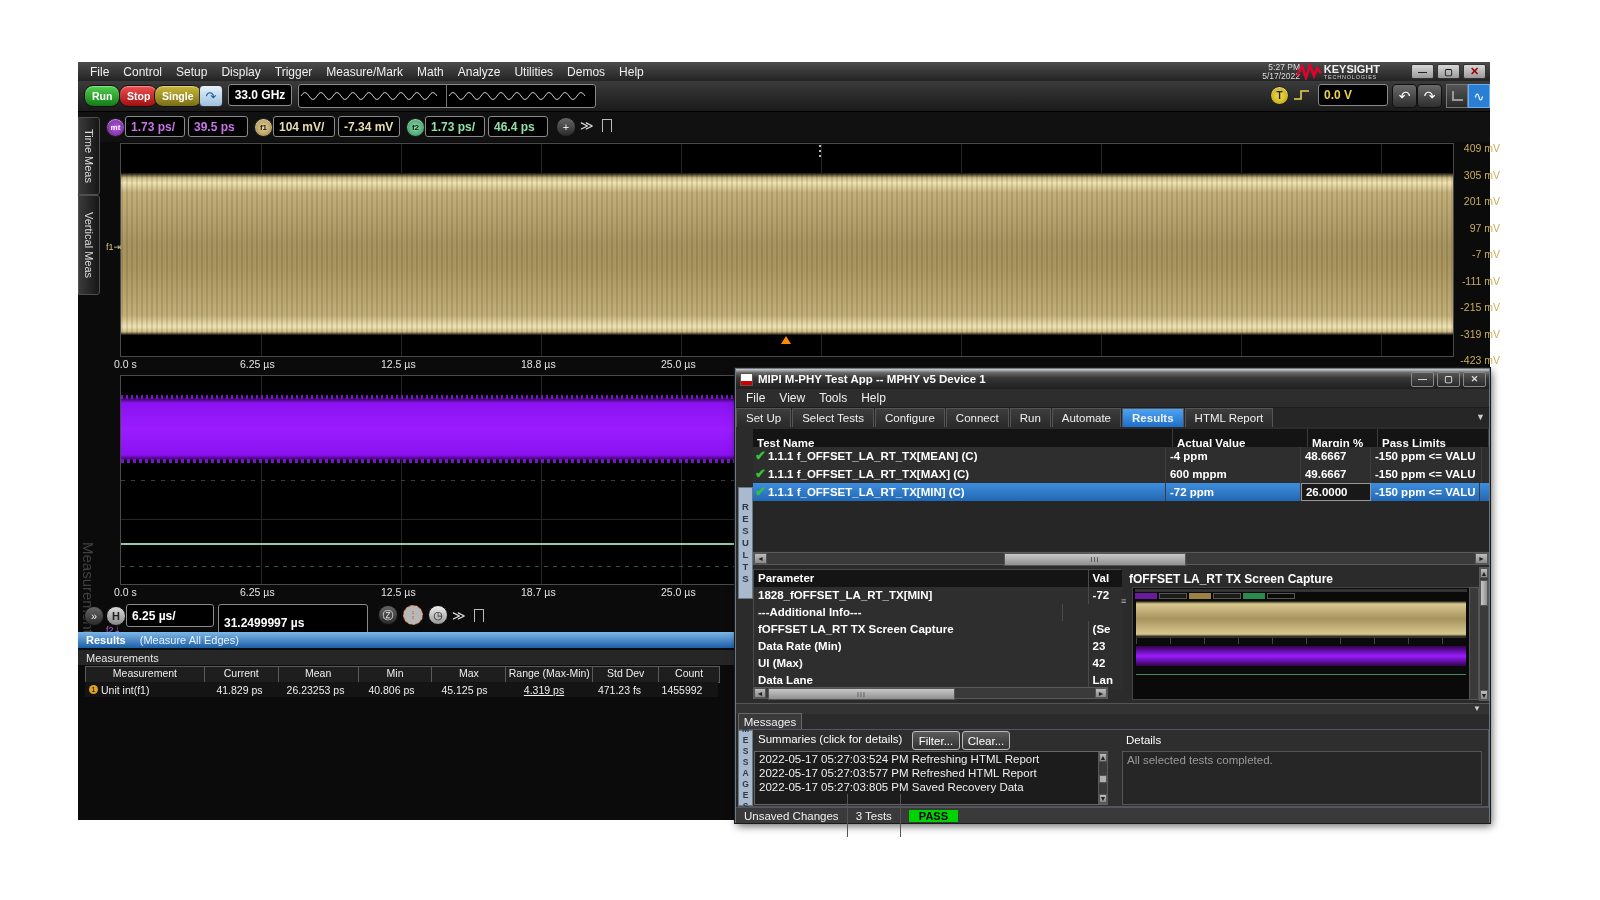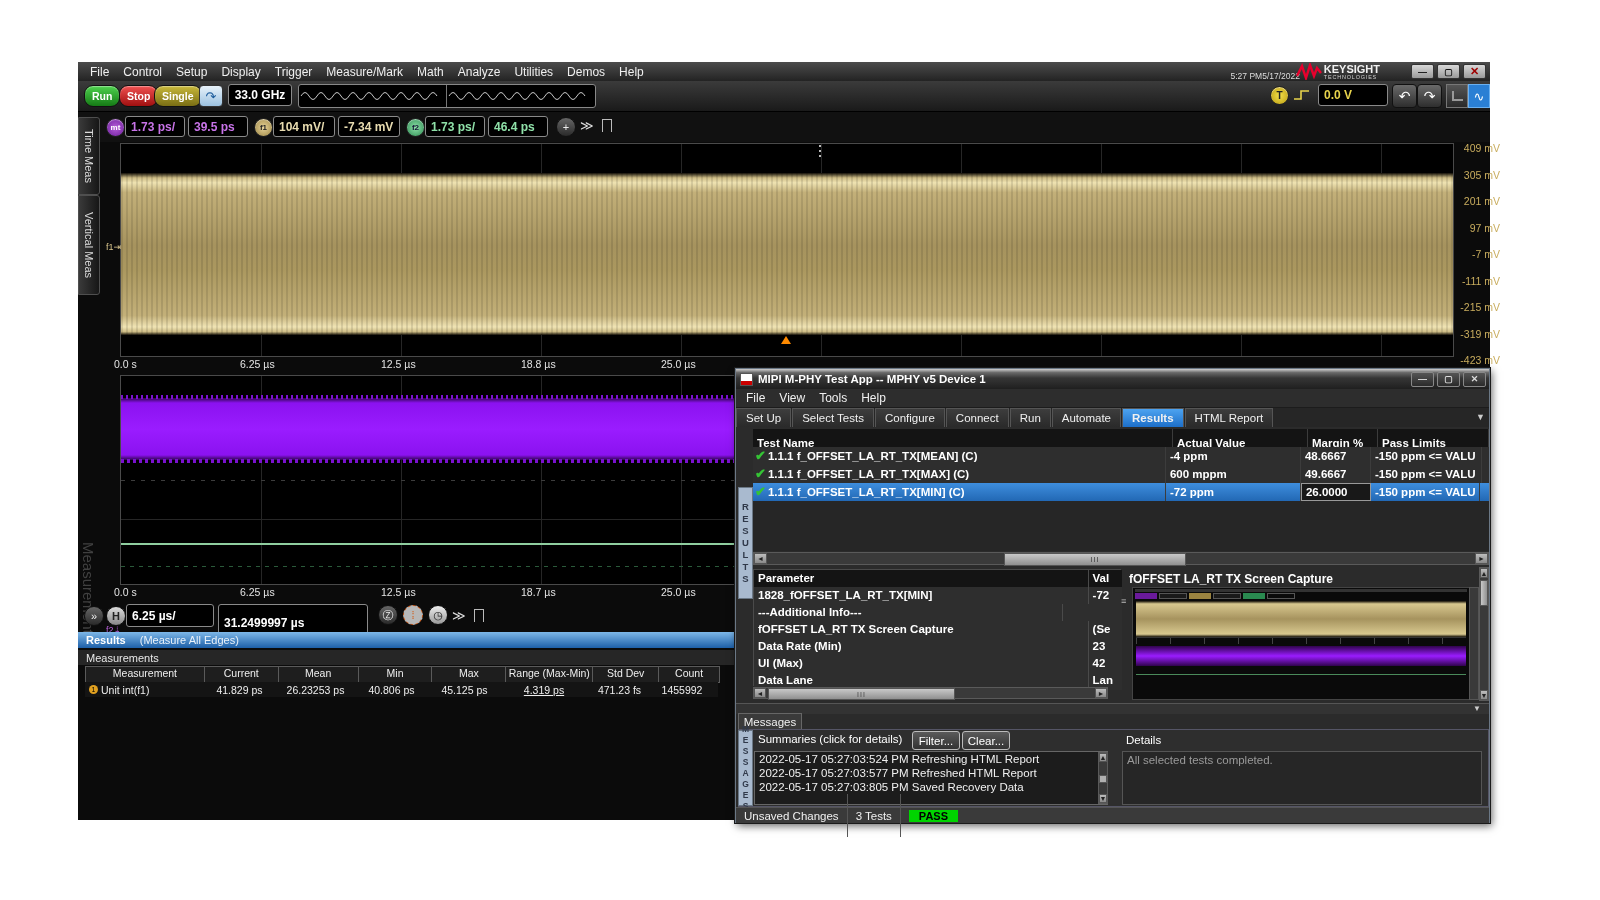--- a/index.html
+++ b/index.html
@@ -64,21 +64,21 @@
     <span>Setup</span>
     <span>Display</span>
     <span>Trigger</span>
     <span>Measure/Mark</span>
     <span>Math</span>
     <span>Analyze</span>
     <span>Utilities</span>
     <span>Demos</span>
     <span>Help</span>
   </div>
-  <div class="abs" style="right:190px;top:0;height:19px;display:flex;flex-direction:row;justify-content:center;align-items:flex-end;">
+  <div class="abs" style="right:190px;top:0;height:19px;display:flex;flex-direction:column;justify-content:center;align-items:flex-end;">
     <span style="color:#ddd;font-size:8.5px;line-height:9px;">5:27 PM</span>
     <span style="color:#ddd;font-size:8.5px;line-height:9px;">5/17/2022</span>
   </div>
   <div class="abs" style="right:110px;top:1px;display:flex;align-items:center;">
     <svg width="26" height="17">
         <polyline points="1,13 6,3 10,15 14,2 18,13 21,5 25,10" stroke="#e8002d" stroke-width="2.4" fill="none"></polyline>
       </svg>
     <span style="display:flex;flex-direction:column;margin-left:2px;">
       <b style="color:#f2f2f2;font-size:11px;line-height:10px;">KEYSIGHT</b>
       <span style="color:#cfcfcf;font-size:5.5px;letter-spacing:.8px;">TECHNOLOGIES</span>

